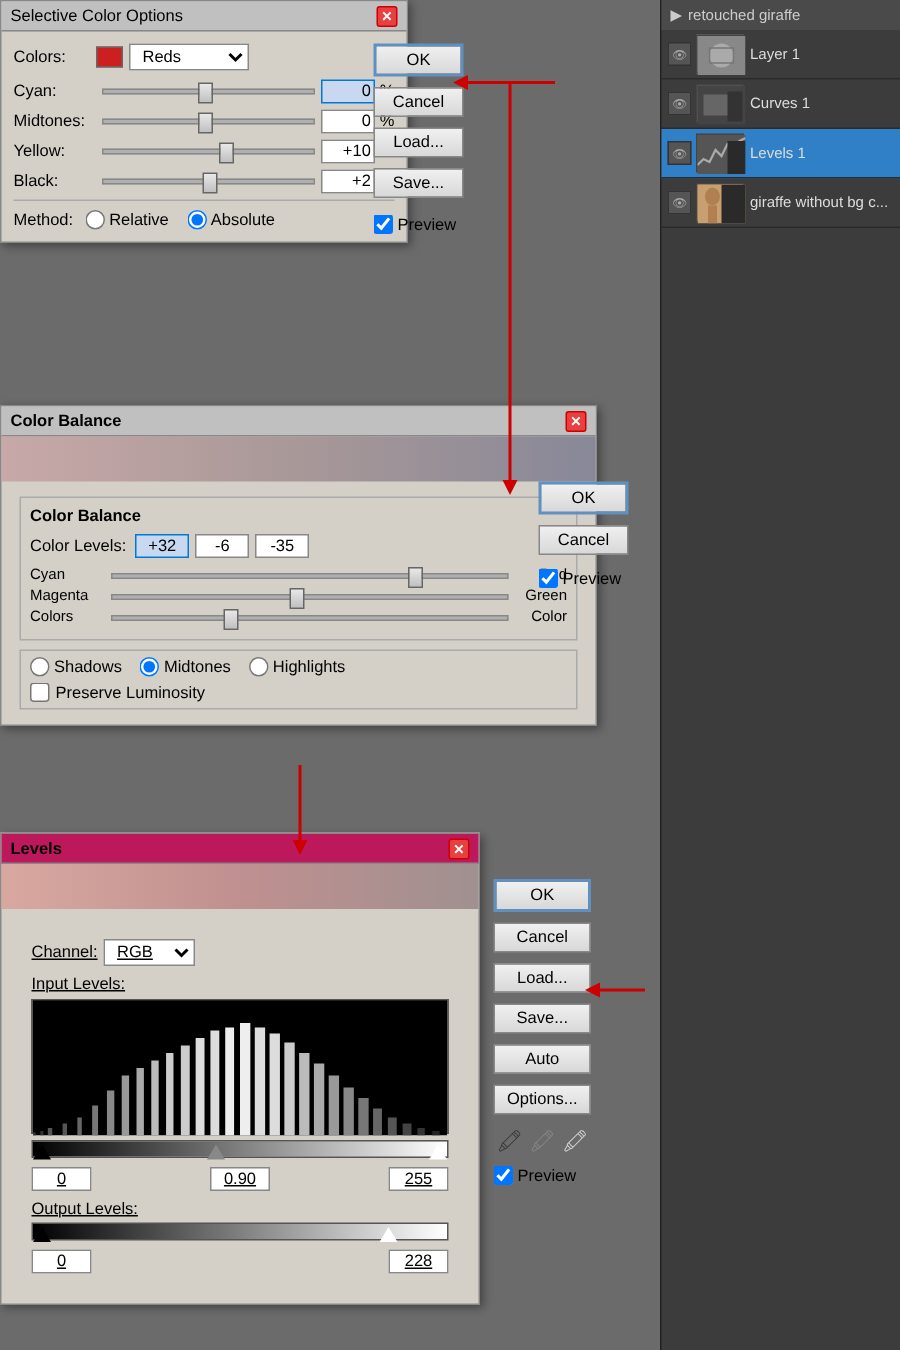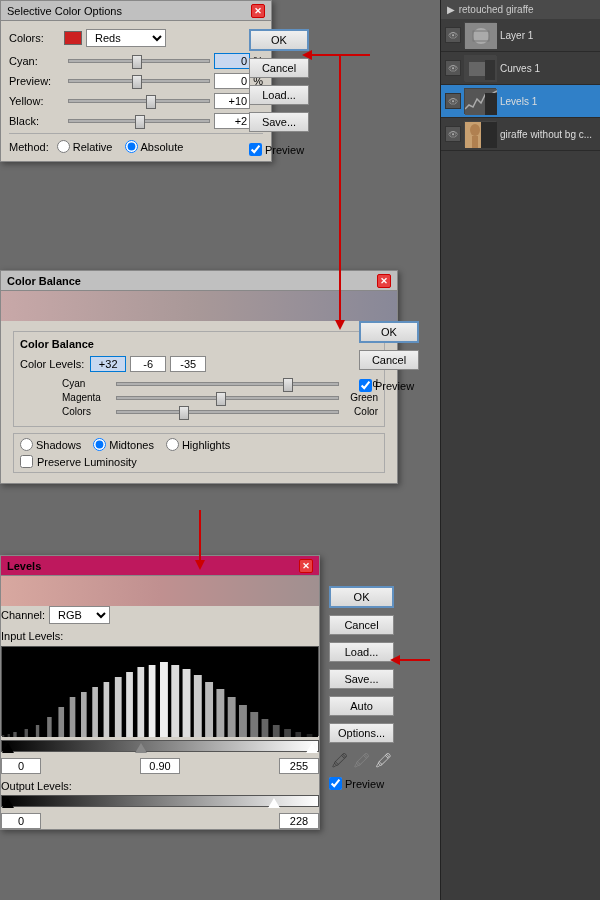--- a/index.html
+++ b/index.html
@@ -232,21 +232,20 @@
 
     .cb-level-input-white {
       background: white;
       border: 1px solid #888;
     }
 
     .cb-slider-row {
       display: flex;
       align-items: center;
       margin-bottom: 3px;
-      margin-left: 42px;
     }
 
     .cb-slider-label-left {
       font-size: 10px;
       min-width: 50px;
     }
 
     .cb-slider-label-right {
       font-size: 10px;
       min-width: 35px;
@@ -296,21 +295,22 @@
       border-bottom: 1px solid #888;
       color: #000;
     }
 
     .levels-header {
       background: linear-gradient(to right, #d8a8a0, #c09090, #a09090);
       height: 30px;
     }
 
     .levels-content {
-      padding: 0;
+      padding: 20px;
+      text-decoration: underline;
     }
 
     .channel-row {
       display: flex;
       align-items: center;
       margin-bottom: 6px;
     }
 
     .histogram-container {
       width: 100%;
@@ -543,21 +543,21 @@
     <div class="slider-container">
       <span class="slider-label">Cyan:</span>
       <div class="slider-track" style="flex:1; margin:0 4px;">
         <div class="slider-thumb" style="left:45%;"></div>
       </div>
       <input type="text" class="value-input" value="0" style="">
       <span class="percent-label">%</span>
     </div>
 
     <div class="slider-container">
-      <span class="slider-label">Preview:</span>
+      <span class="slider-label">Midtones:</span>
       <div class="slider-track" style="flex:1; margin:0 4px;">
         <div class="slider-thumb" style="left:45%;"></div>
       </div>
       <input type="text" class="value-input value-input-white" value="0" style="">
       <span class="percent-label">%</span>
     </div>
 
     <div class="slider-container">
       <span class="slider-label">Yellow:</span>
       <div class="slider-track" style="flex:1; margin:0 4px;">

